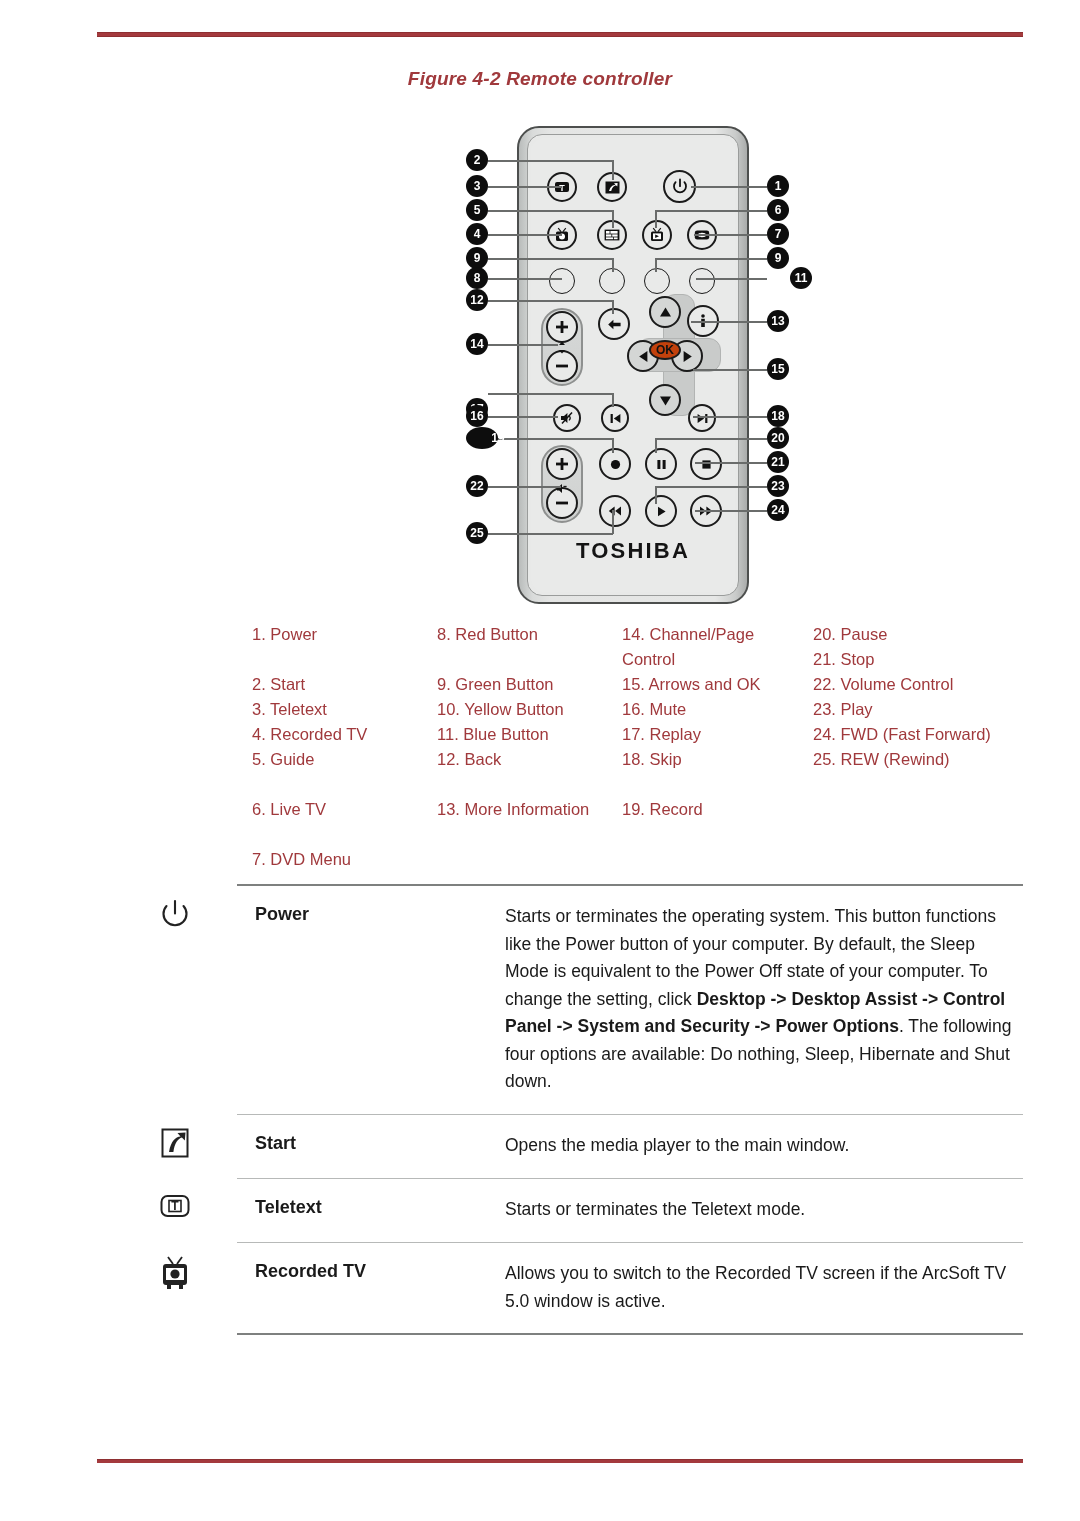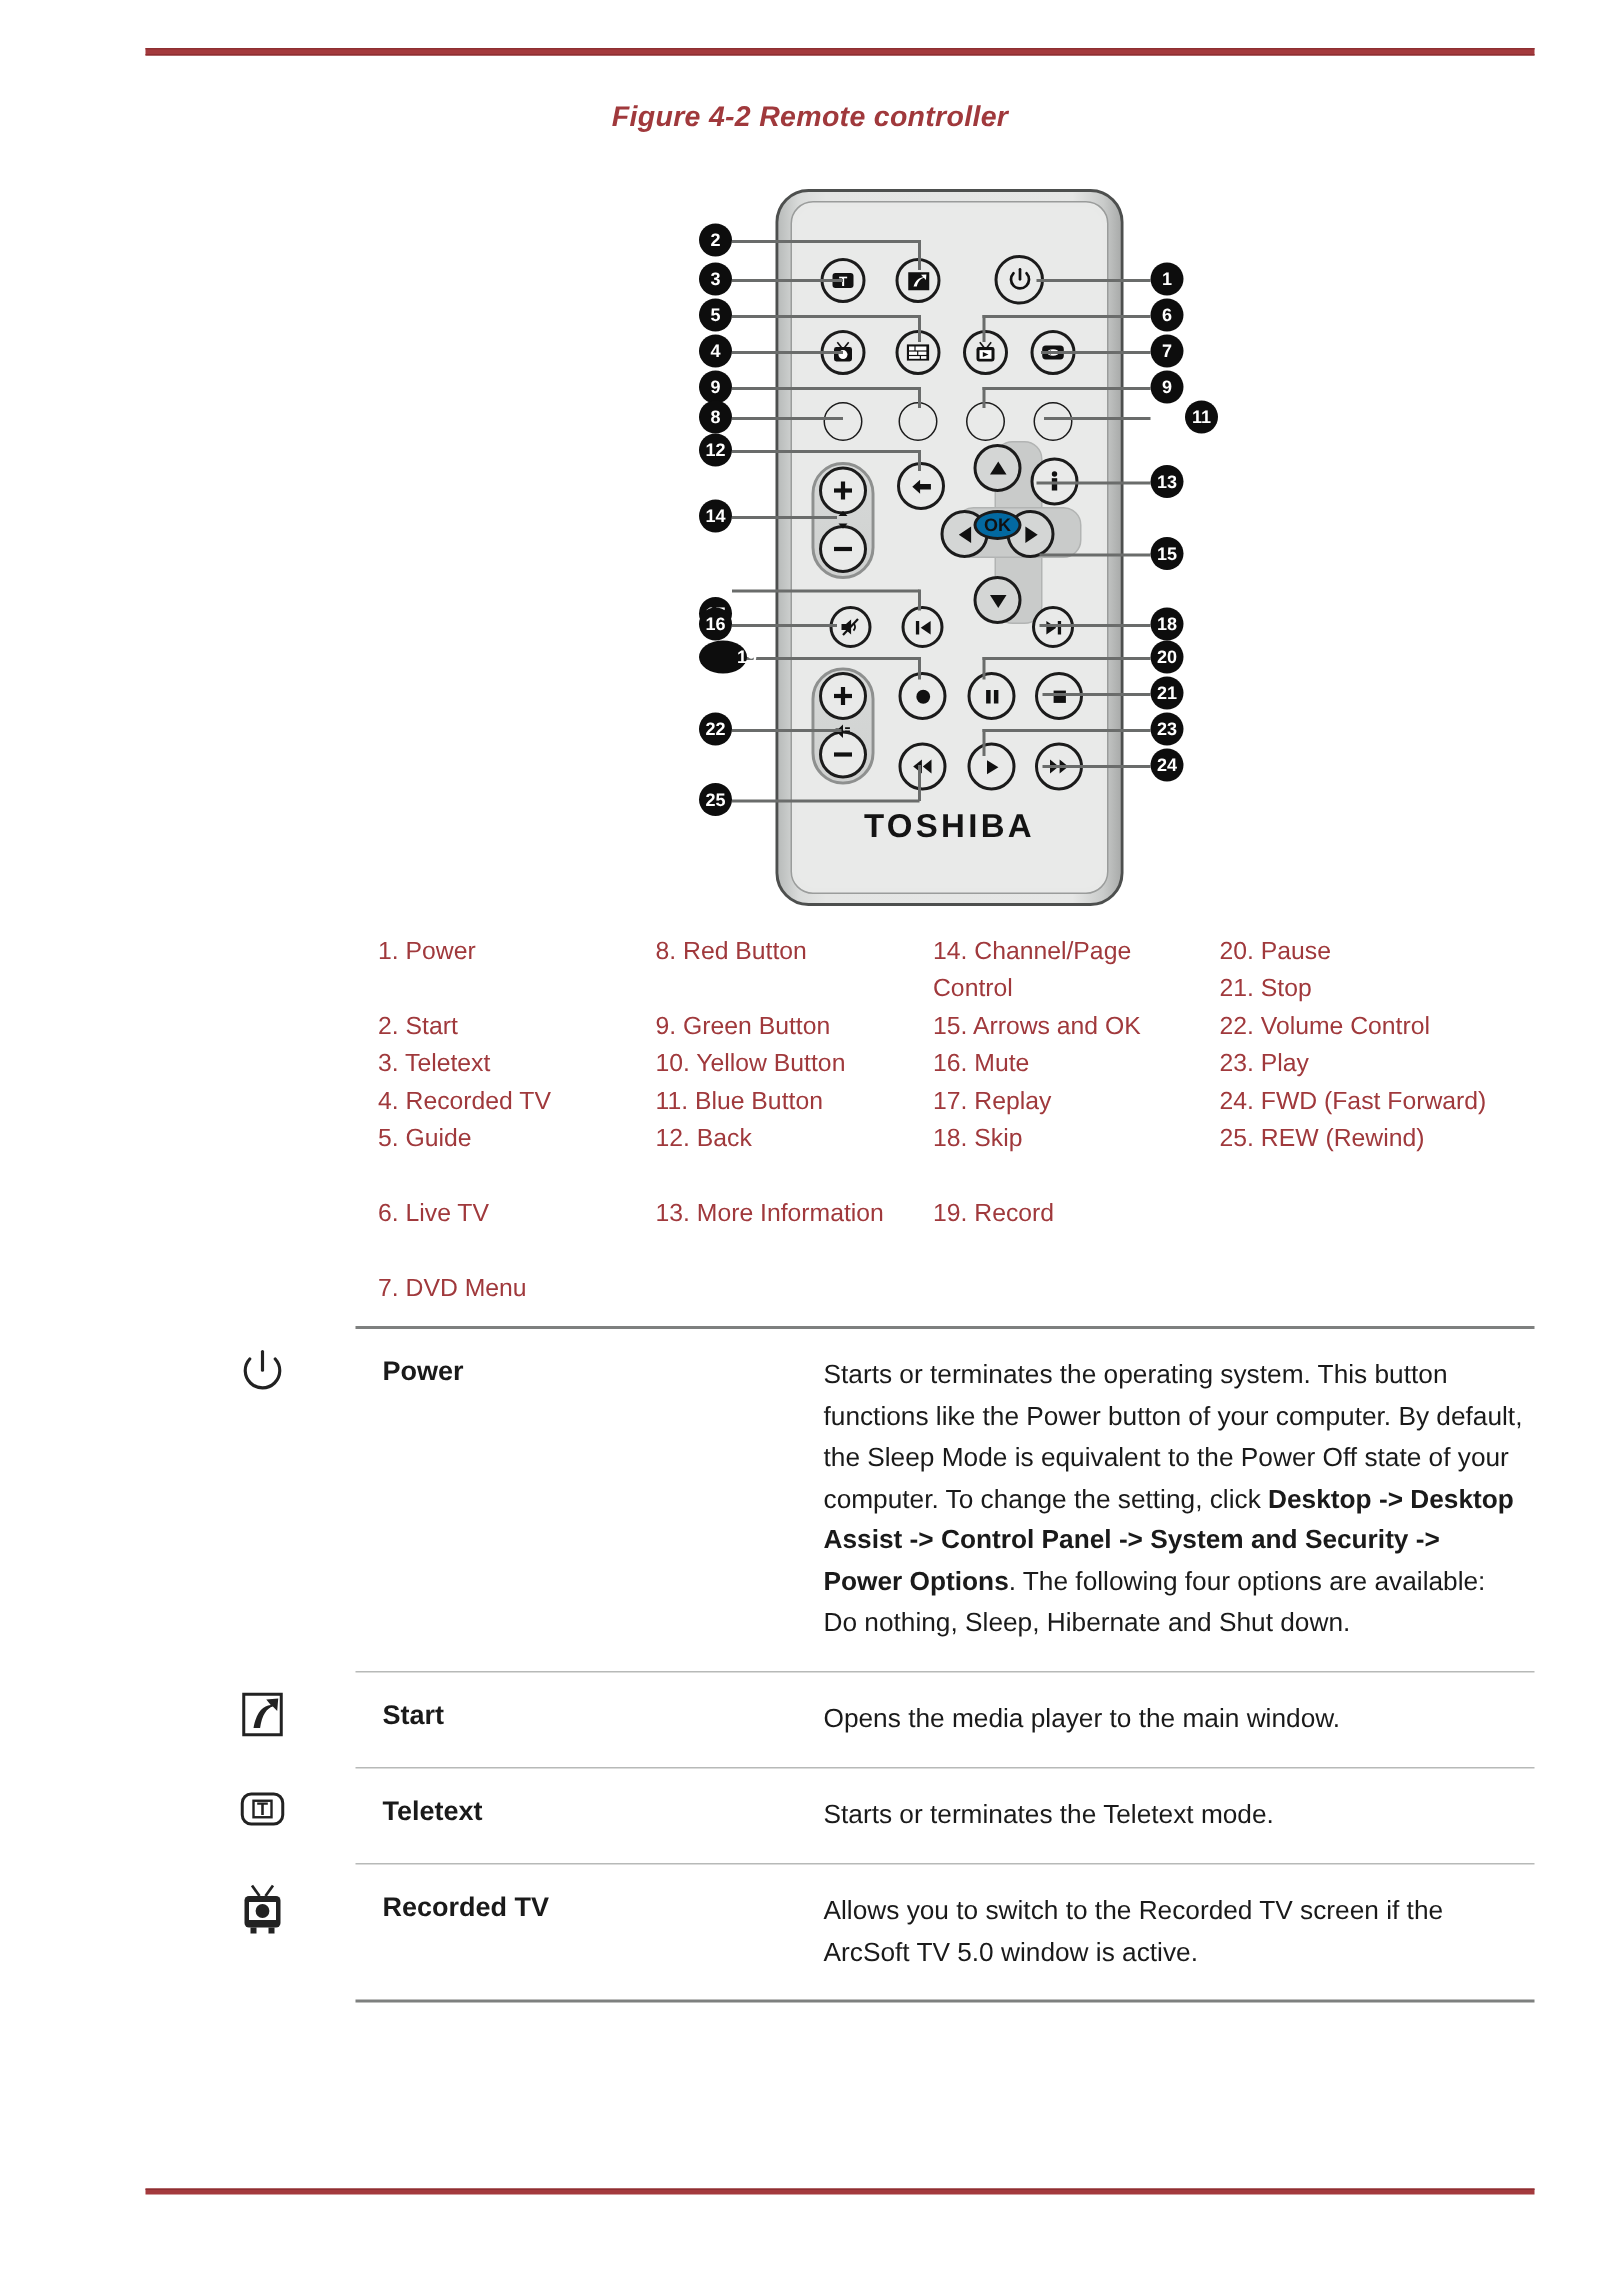--- a/index.html
+++ b/index.html
@@ -122,21 +122,21 @@
   .legend .c2 { left:197px; width:185px; }
   .legend .c3 { left:382px; width:182px; }
   .legend .c4 { left:573px; width:220px; }
   .legend .item { margin:0; }
   .legend .gap { height:25px; }
 
   
   .desc { position:absolute; left:237px; top:884px; width:786px; }
   .hr { height:1.6px; background:#b7b9b8; width:786px; }
   .hr.dark { background:#7e807f; height:2px; }
-  .row { position:relative; display:flex;gap:44px; }
+  .row { position:relative; display:flex; }
   .row .icon-cell {
     position:absolute; left:-92px; top:12px;
     width:60px; height:50px;
     display:flex; align-items:flex-start; justify-content:center;
   }
   .row .name {
     width:268px; flex:0 0 268px;
     font-weight:bold; font-size:18px; color:#1a1a1a;
     padding:18px 0 0 18px;
   }
@@ -319,21 +319,21 @@
     <div class="btn" style="left:172px; top:222px; width:32px; height:32px; background:#d4d6d5;">
       <svg width="15" height="15" viewBox="0 0 15 15">
           <path d="M3.2 7.5 L11.4 2 L11.4 13 Z" fill="#111"></path>
         </svg>
     </div>
     <div class="btn" style="left:216px; top:222px; width:32px; height:32px; background:#d4d6d5;">
       <svg width="15" height="15" viewBox="0 0 15 15">
           <path d="M11.8 7.5 L3.6 13 L3.6 2 Z" fill="#111"></path>
         </svg>
     </div>
-    <div class="btn" style="left:194px; top:222px; width:32px; height:20px; background:#0369a1;">
+    <div class="btn" style="left:194px; top:222px; width:32px; height:20px; background:#c2410c;">
       <span style="font-size:12px; font-weight:bold; color:#111; font-family:'Liberation Sans',sans-serif;">OK</span>
     </div>
 
     <div class="btn" style="left:232px; top:187px; width:32px; height:32px;">
       <svg width="16" height="16" viewBox="0 0 16 16">
         <circle cx="8" cy="3" r="1.8" fill="#111"></circle>
         <rect x="6.2" y="5.8" width="3.6" height="8.2" fill="#111"></rect>
       </svg>
     </div>
 

